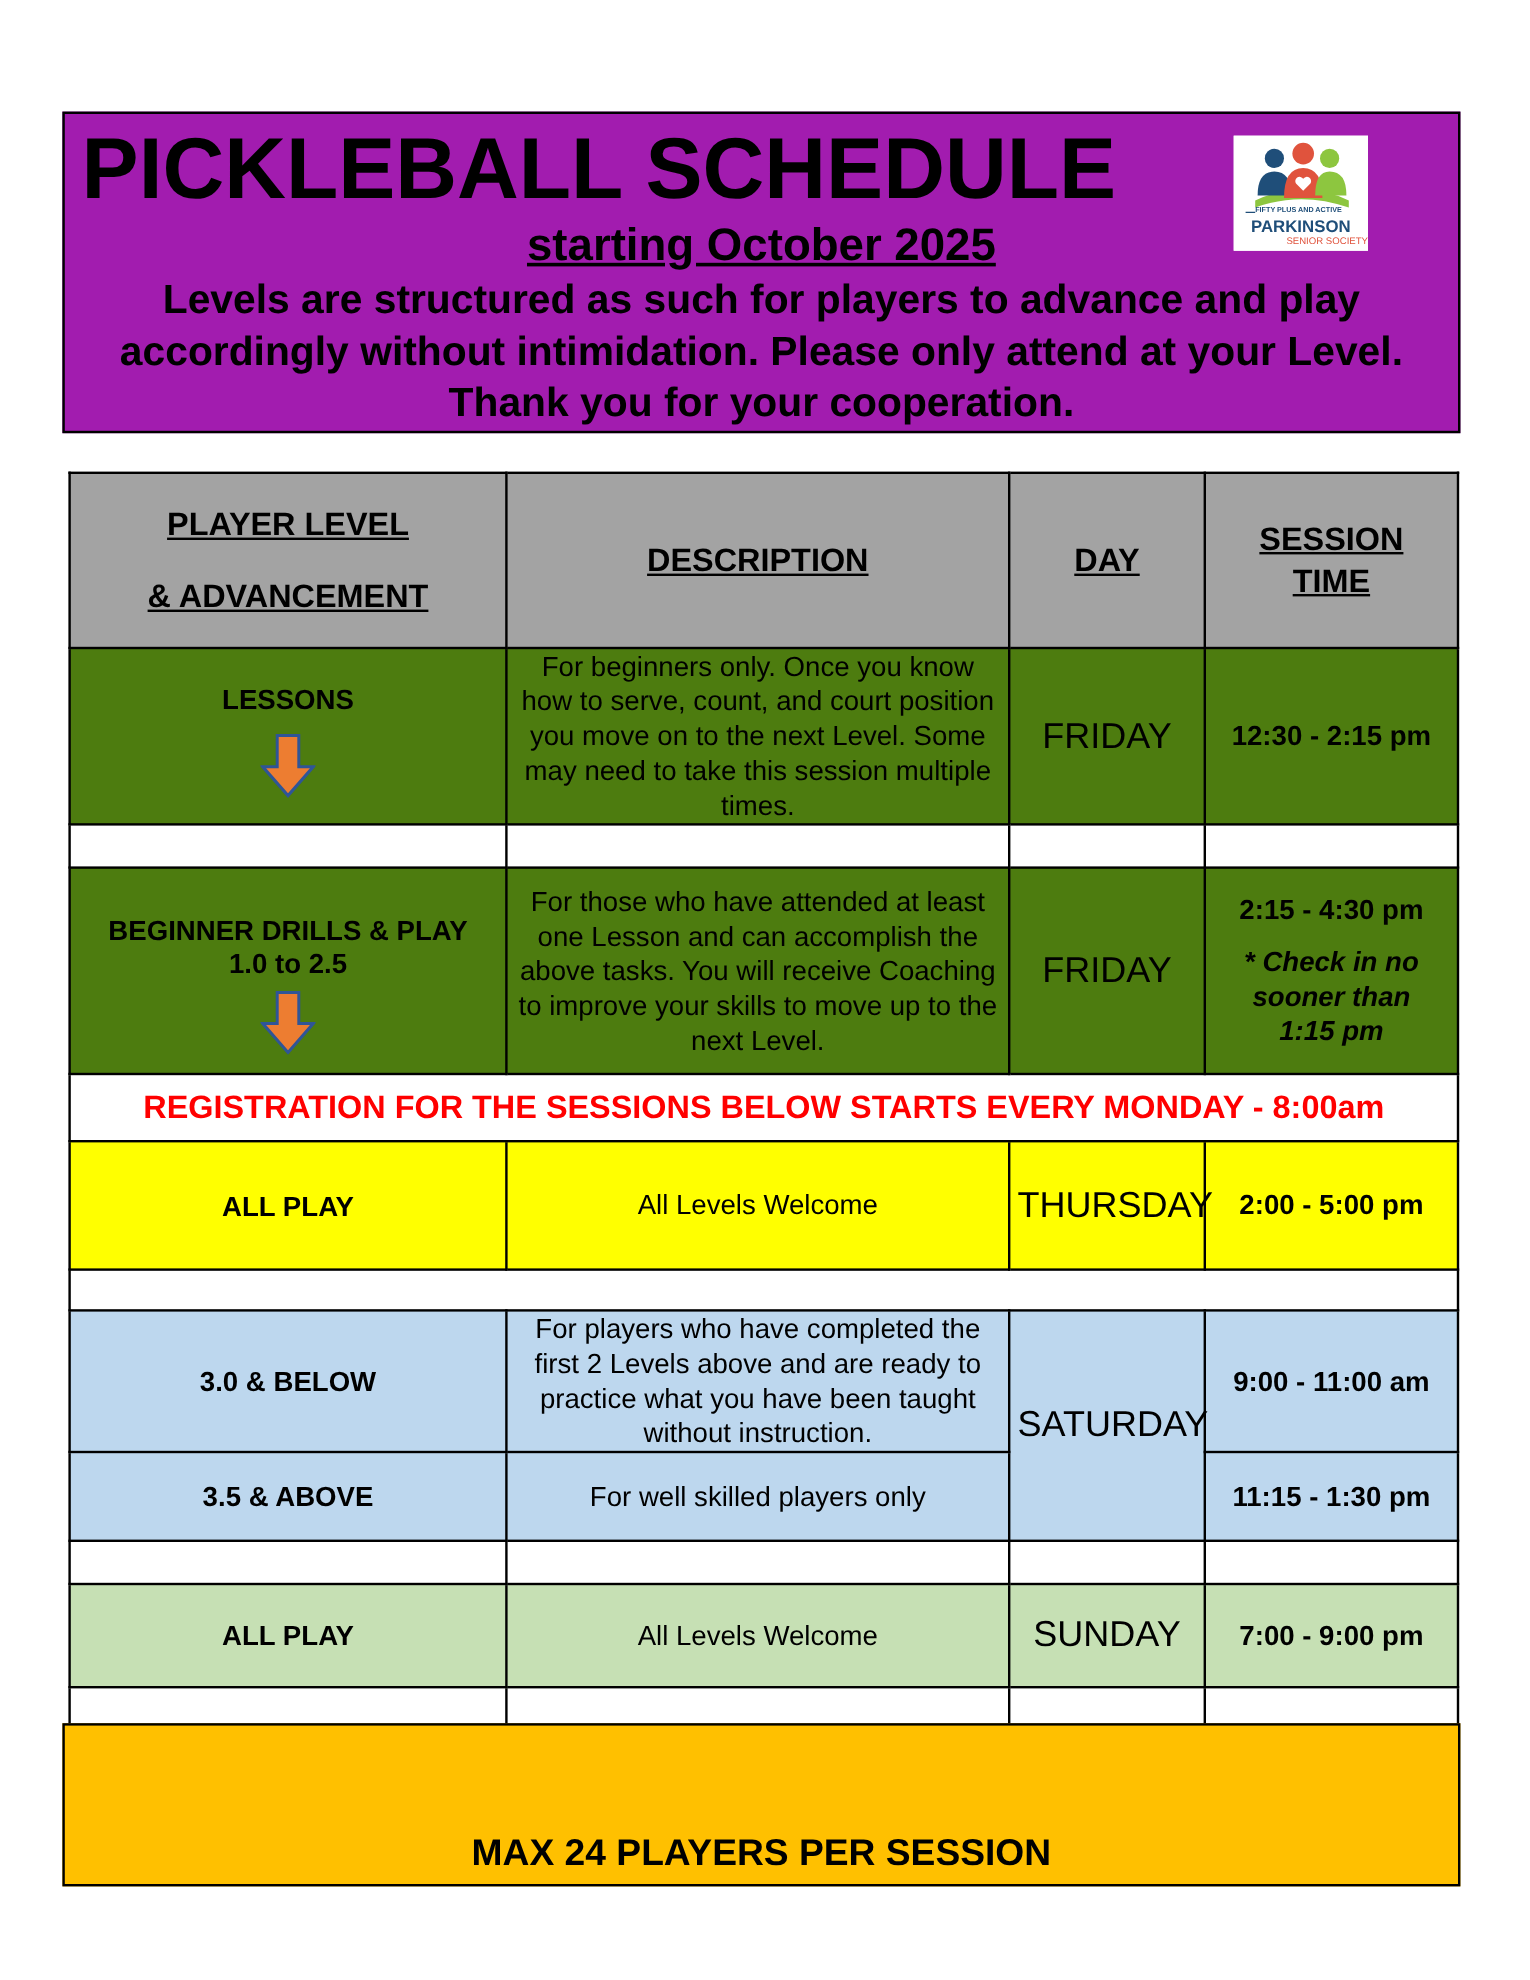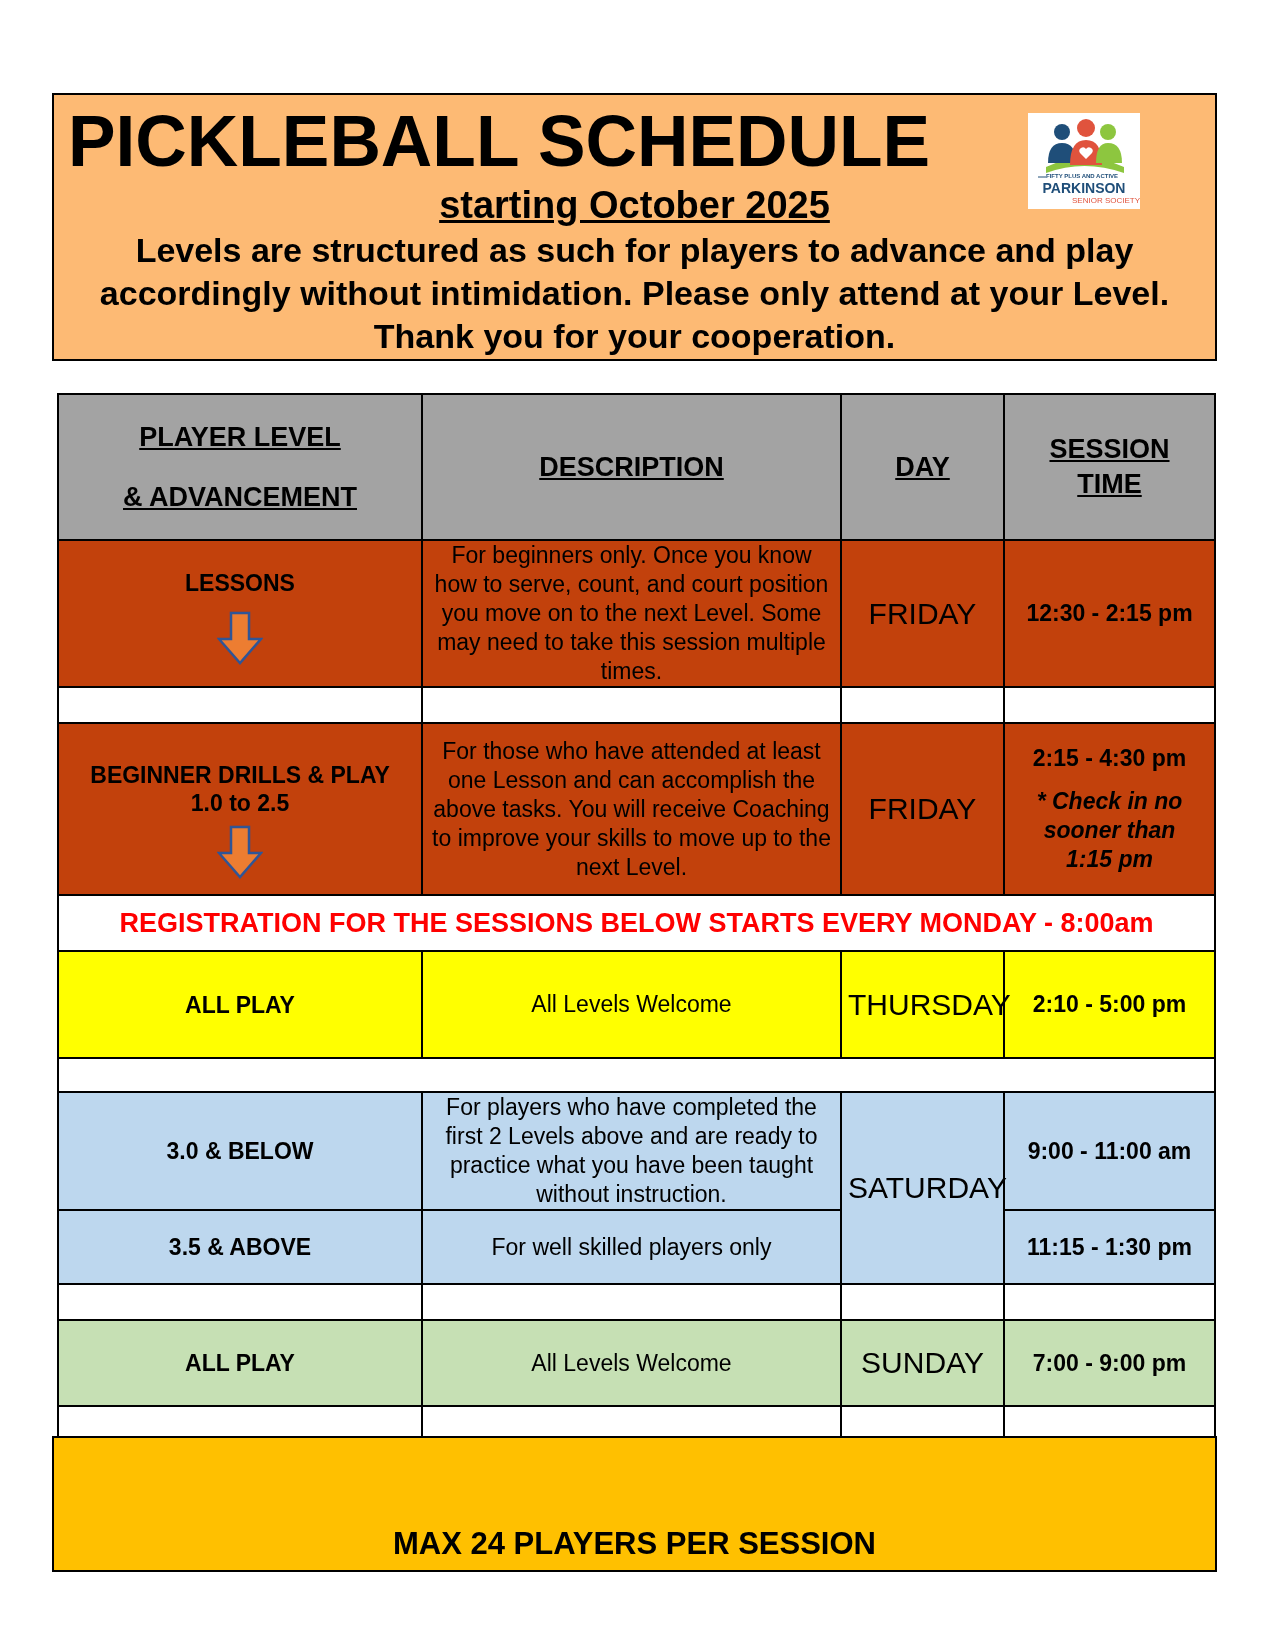--- a/index.html
+++ b/index.html
@@ -1,20 +1,20 @@
 <!DOCTYPE html>
 <html><head>
 <meta charset="utf-8">
 <style>
   html, body { margin: 0; padding: 0; background: #ffffff; }
   body { width: 1275px; height: 1650px; position: relative; font-family: "Liberation Sans", sans-serif; color: #000; overflow: hidden; }
 
   .header-box {
     position: absolute; left: 52px; top: 93px; width: 1165px; height: 268px;
-    background: #fdba74; border: 2px solid #000; box-sizing: border-box;
+    background: #a21caf; border: 2px solid #000; box-sizing: border-box;
   }
   .title {
     position: absolute; left: 14px; top: 6px; font-size: 72px; font-weight: bold; letter-spacing: 0px; line-height: 80px;
     transform: scaleX(0.99); transform-origin: left;
   }
   .logo {
     position: absolute; left: 1030px; top: 22px; width: 112px; height: 96px; background: #ffffff;
   }
   .logo svg { display: block; }
   .subtitle {
@@ -29,21 +29,21 @@
   }
   table.schedule td, table.schedule th {
     border: 2px solid #000; text-align: center; vertical-align: middle; padding: 0 6px; box-sizing: border-box;
   }
   col.c1 { width: 364px; } col.c2 { width: 419px; } col.c3 { width: 163px; } col.c4 { width: 211px; }
 
   th.hdr { background: #a3a3a3; font-size: 27px; font-weight: bold; vertical-align: top; padding-top: 26px; height: 146px; }
   th.hdr span.u { text-decoration: underline; line-height: 35px; }
   th.hdr.first span.u { display: block; line-height: 60px; }
 
-  .gray td { background: #c2410c; }
+  .gray td { background: #4d7c0f; }
   .yellow td { background: #ffff00; }
   .blue td { background: #bdd7ee; }
   .green td { background: #c6e0b4; }
   .blank td { background: #fff; height: 36px; }
 
   .lvl { font-size: 23px; font-weight: bold; line-height: 28px; }
   .desc { font-size: 23px; line-height: 29px; }
   .day { font-size: 30px; font-weight: normal; }
   .time { font-size: 23px; font-weight: bold; line-height: 29px; }
 
@@ -139,21 +139,21 @@
   </tr>
 
   <tr class="regrow">
     <td colspan="4">REGISTRATION FOR THE SESSIONS BELOW STARTS EVERY MONDAY - 8:00am</td>
   </tr>
 
   <tr class="yellow" style="height:107px;">
     <td class="lvl">ALL PLAY</td>
     <td class="desc">All Levels Welcome</td>
     <td class="day">THURSDAY</td>
-    <td class="time">2:10 - 5:00 pm</td>
+    <td class="time">2:00 - 5:00 pm</td>
   </tr>
   <tr class="blank">
         <td colspan="4" style="height:34px;"></td>
       </tr>
 
   <tr class="blue" style="height:116px;">
     <td class="lvl">3.0 &amp; BELOW</td>
     <td class="desc">For players who have completed the first 2 Levels above and are ready to practice what you have been taught without instruction.</td>
     <td class="day" rowspan="2">SATURDAY</td>
     <td class="time">9:00 - 11:00 am</td>

